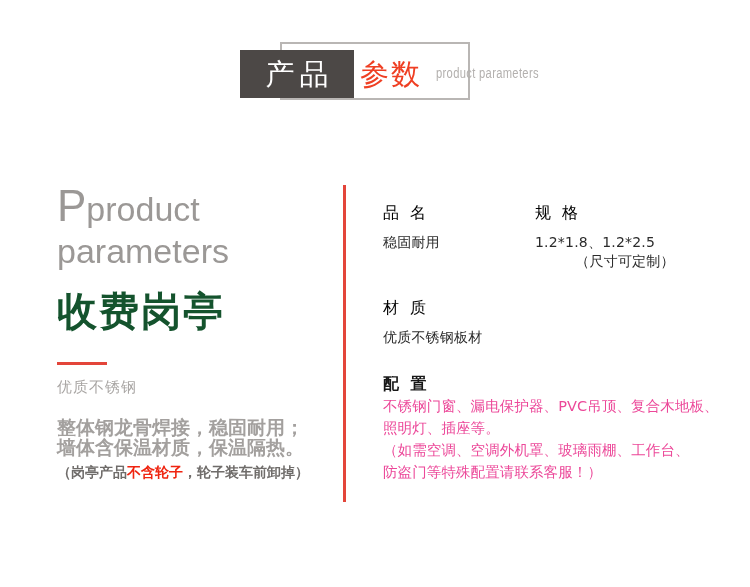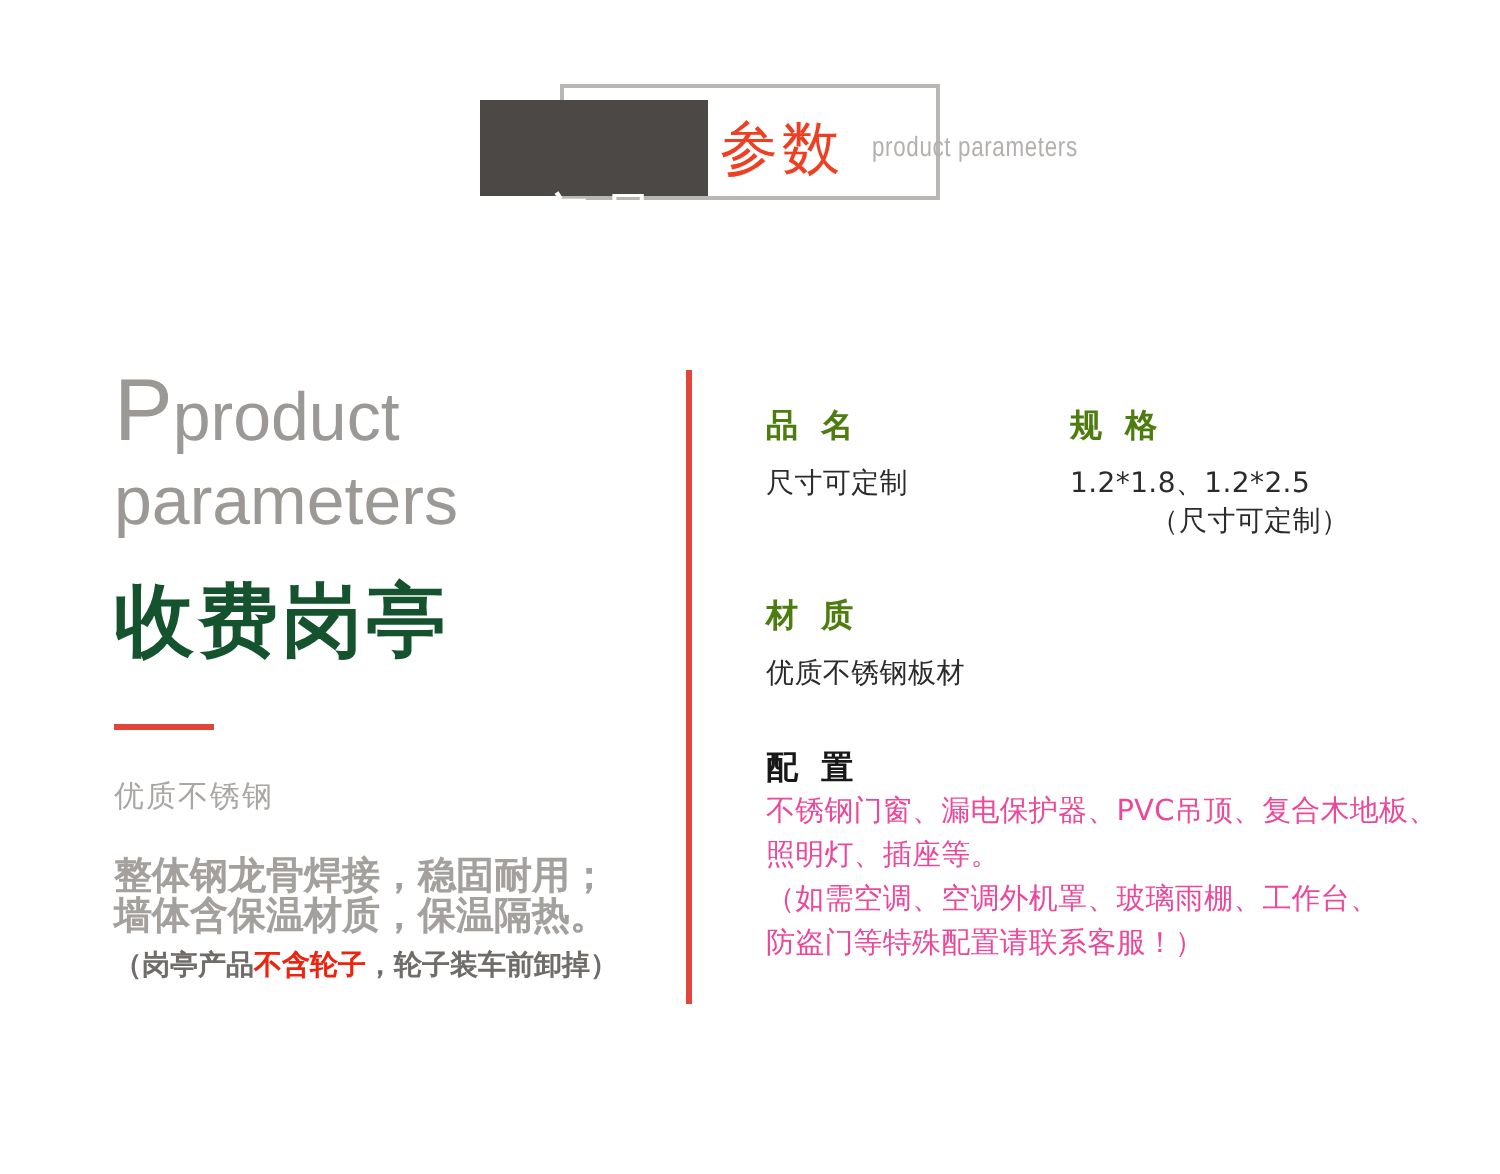--- a/index.html
+++ b/index.html
@@ -47,21 +47,20 @@
     width: 114px;
     height: 48px;
     line-height: 48px;
     text-align: center;
     color: #ffffff;
     font-size: 29px;
     letter-spacing: 5px;
     text-indent: 5px;
     font-family: "DejaVu Sans", "Liberation Sans", sans-serif;
     white-space: nowrap;
-    margin-top: 36px;
   }
   #header-cn-accent {
     position: absolute;
     left: 360px;
     top: 50px;
     height: 48px;
     line-height: 48px;
     color: #ef3f23;
     font-size: 29px;
     letter-spacing: 2px;
@@ -128,21 +127,21 @@
     letter-spacing: 2px;
     font-family: "DejaVu Sans", "Liberation Sans", sans-serif;
   }
   #left-red-rule {
     margin-top: 28px;
     width: 50px;
     height: 3px;
     background: #e3453a;
   }
   #left-subtitle {
-    margin-top: 23px;
+    margin-top: 12px;
     color: #a9a6a4;
     font-size: 15px;
     line-height: 20px;
     letter-spacing: 1px;
     font-family: "DejaVu Sans", "Liberation Sans", sans-serif;
   }
   #left-features {
     margin-top: 20px;
     color: #a3a09e;
     font-size: 19px;
@@ -170,23 +169,23 @@
     width: 350px;
     font-family: "DejaVu Sans", "Liberation Sans", sans-serif;
   }
   .spec-row {
     display: flex;
     margin-bottom: 26px;
   }
   .spec-cell { width: 152px; }
   .spec-cell.wide { width: 198px; }
   .spec-label {
-    color: #4d7c0f;
+    color: #000000;
     font-size: 16px;
-    font-weight: bold;
+    font-weight: normal;
     letter-spacing: 3px;
     line-height: 22px;
     margin-bottom: 9px;
   }
   .spec-value {
     color: #2b2b2b;
     font-size: 14px;
     line-height: 19px;
     letter-spacing: 0.2px;
   }
@@ -253,21 +252,21 @@
 
     <div id="left-note"><span>（岗亭产品</span><span class="hl">不含轮子</span><span>，轮子装车前卸掉）</span></div>
   </div>
 
   <div id="right-column">
 
     <div class="spec-row">
       <div class="spec-cell">
         <div class="spec-label">品 名</div>
         <div class="spec-value">
-          <span>尺寸可定制</span>
+          <span>稳固耐用</span>
         </div>
       </div>
       <div class="spec-cell wide">
         <div class="spec-label">规 格</div>
         <div class="spec-value">
           <span>1.2*1.8、1.2*2.5</span>
           <span class="sub">（尺寸可定制）</span>
         </div>
       </div>
     </div>

